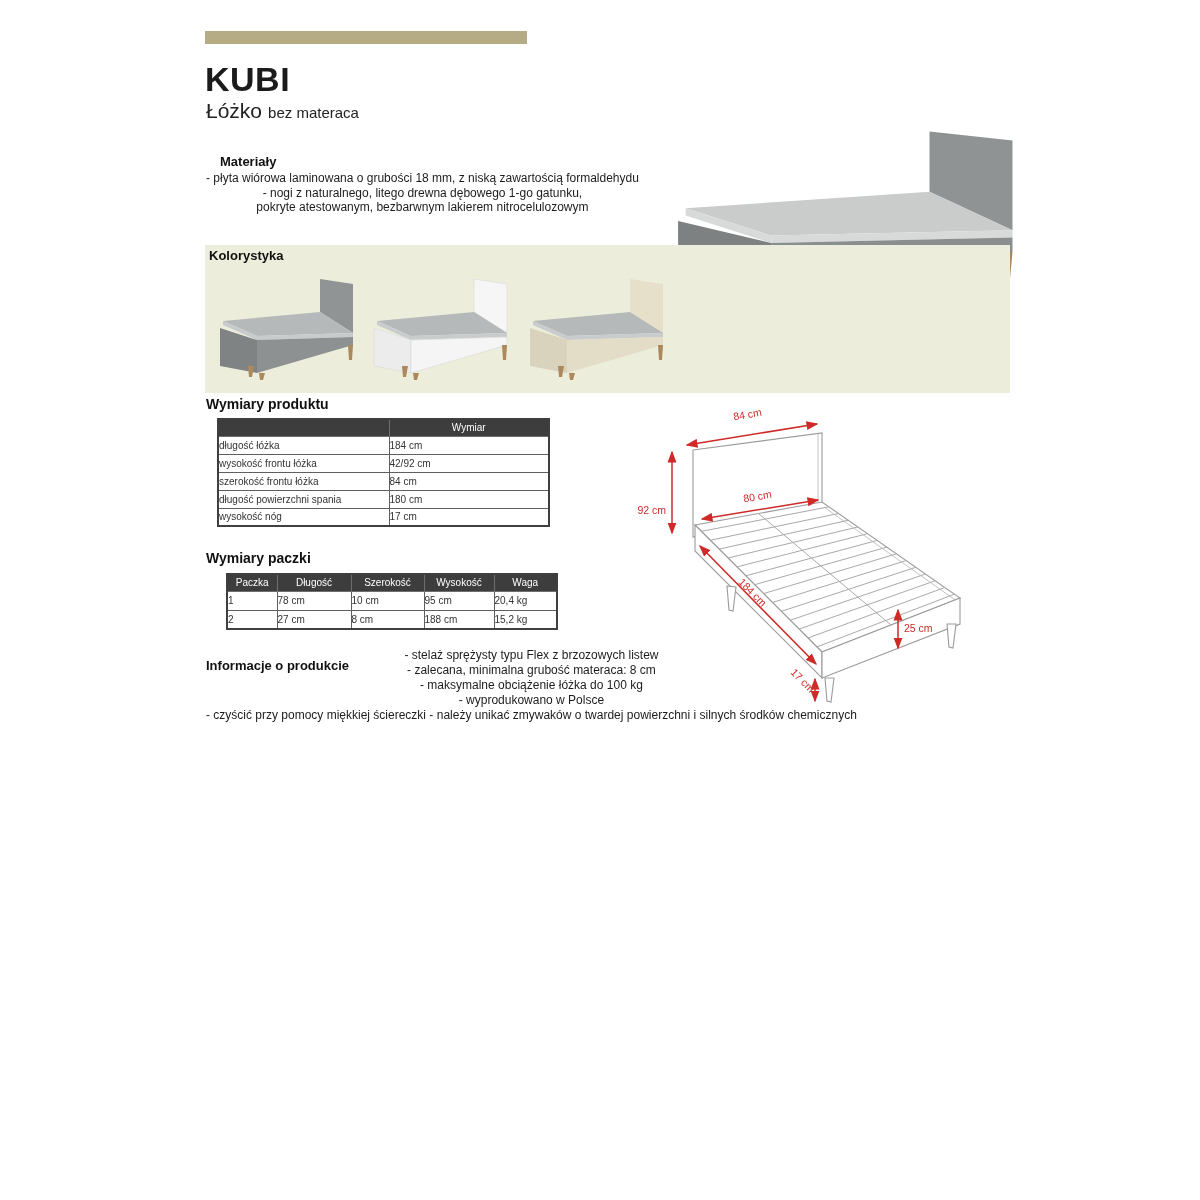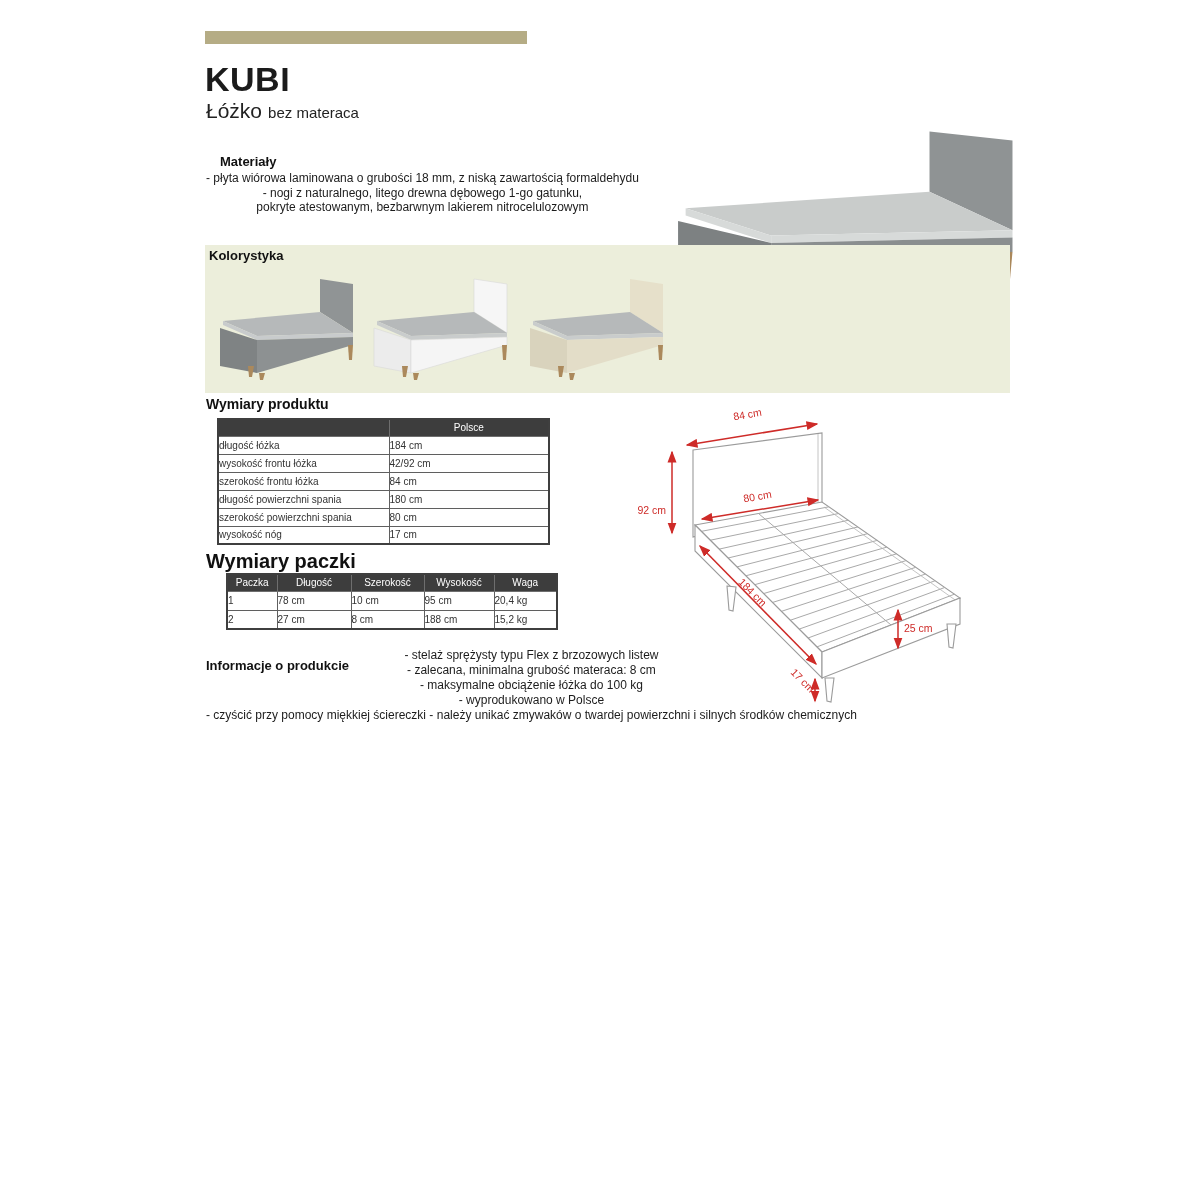--- a/index.html
+++ b/index.html
@@ -115,52 +115,48 @@
 
   <div class="sec-heading" style="left:206px;top:396px;font-size:14px;">Wymiary produktu</div>
   <table class="dim-table" id="prod-table" style="left:217px;top:418px;width:331px;">
     <colgroup>
         <col style="width:171px">
         <col style="width:160px">
       </colgroup>
     <thead>
       <tr>
         <th></th>
-        <th>Polsce</th>
+        <th>Wymiar</th>
       </tr>
     </thead>
     <tbody>
         <tr>
           <td>długość łóżka</td>
           <td>184 cm</td>
         </tr>
         <tr>
           <td>wysokość frontu łóżka</td>
           <td>42/92 cm</td>
         </tr>
         <tr>
           <td>szerokość frontu łóżka</td>
           <td>84 cm</td>
         </tr>
         <tr>
           <td>długość powierzchni spania</td>
           <td>180 cm</td>
         </tr>
         <tr>
-          <td>szerokość powierzchni spania</td>
-          <td>80 cm</td>
-        </tr>
-        <tr>
           <td>wysokość nóg</td>
           <td>17 cm</td>
         </tr>
       </tbody>
   </table>
 
-  <div class="sec-heading" style="left:206px;top:550px;font-size:20px;">Wymiary paczki</div>
+  <div class="sec-heading" style="left:206px;top:550px;font-size:14px;">Wymiary paczki</div>
   <table class="dim-table" id="pkg-table" style="left:226px;top:573px;width:330px;">
     <colgroup>
         <col style="width:50px">
         <col style="width:74px">
         <col style="width:73px">
         <col style="width:70px">
         <col style="width:63px">
       </colgroup>
     <thead>
       <tr>

